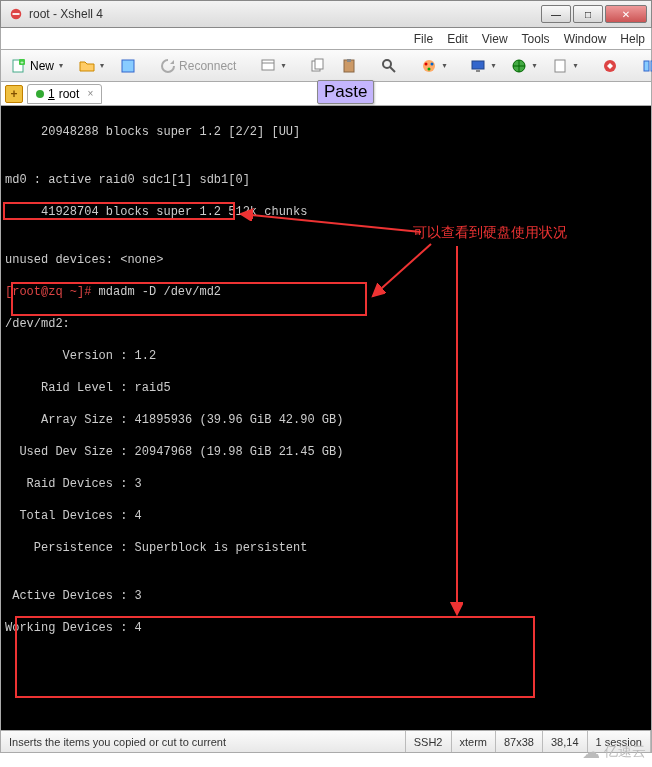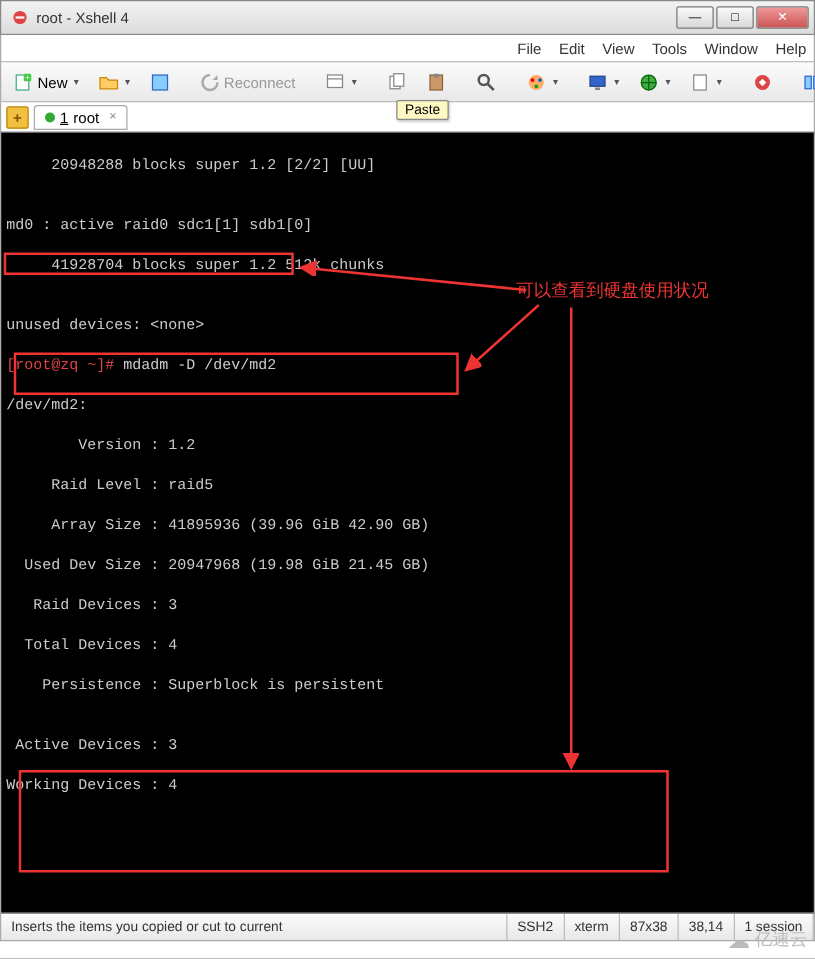--- a/index.html
+++ b/index.html
@@ -25,21 +25,21 @@
 .ico { width:16px; height:16px; display:inline-block; }
 
 
 .tabrow { height:24px; border:1px solid #aaa; border-top:none; background:#fff; display:flex; align-items:center; padding:0 4px; gap:4px; position:relative; }
 .tab-add { width:18px; height:18px; background:#f0c040; border:1px solid #c08000; border-radius:2px; display:flex; align-items:center; justify-content:center; color:#805000; font-weight:bold; }
 .tab { padding:2px 8px; border:1px solid #aaa; border-radius:3px 3px 0 0; background:#fff; display:flex; align-items:center; gap:4px; }
 .tab .dot { width:8px; height:8px; border-radius:50%; background:#3a3; }
 .tab .x { color:#888; font-size:10px; margin-left:4px; }
 
 
-.paste-tip { position:absolute; left:316px; top:-2px; background:#fef9c3; border:1px solid #888; padding:1px 6px; font-size:11px; z-index:50; border-radius:2px; box-shadow:1px 1px 2px rgba(0,0,0,.2); }
+.paste-tip { position:absolute; left:316px; top:-2px; background:#c4b5fd; border:1px solid #888; padding:1px 6px; font-size:17px; z-index:50; border-radius:2px; box-shadow:1px 1px 2px rgba(0,0,0,.2); }
 
 
 .terminal { position:relative; background:#000; color:#ccc; font-family:"Consolas","Courier New",monospace; font-size:12px; line-height:16px; border:1px solid #aaa; border-top:none; height:625px; overflow:hidden; padding:2px 4px; white-space:pre; }
 .terminal .line { white-space:pre; }
 .prompt-red { color:#d44;margin-top:15px; }
 .box-red { position:absolute; border:2px solid #e33; pointer-events:none; }
 .arrow { position:absolute; stroke:#e33; fill:#e33; }
 .annot { position:absolute; color:#e33; font-family:"Microsoft YaHei",sans-serif; font-size:14px; }
 
 

